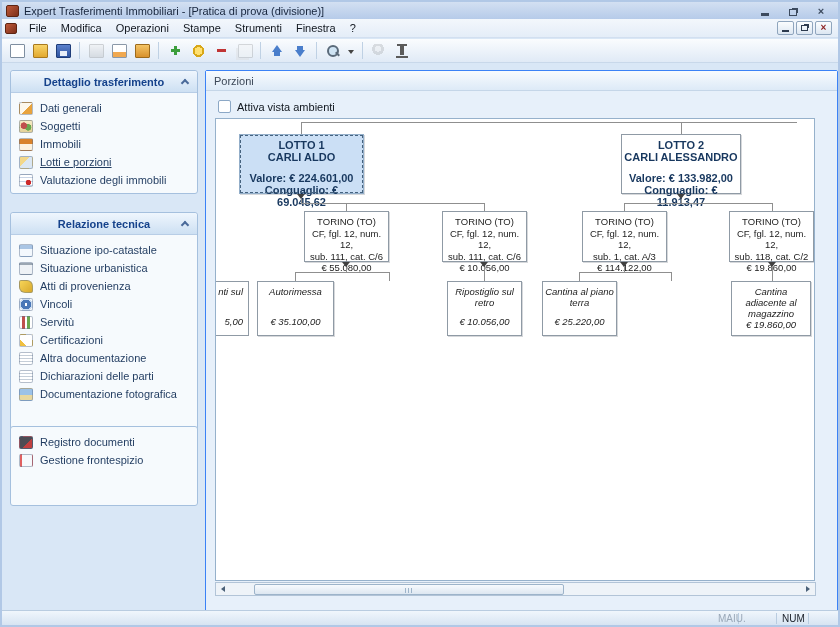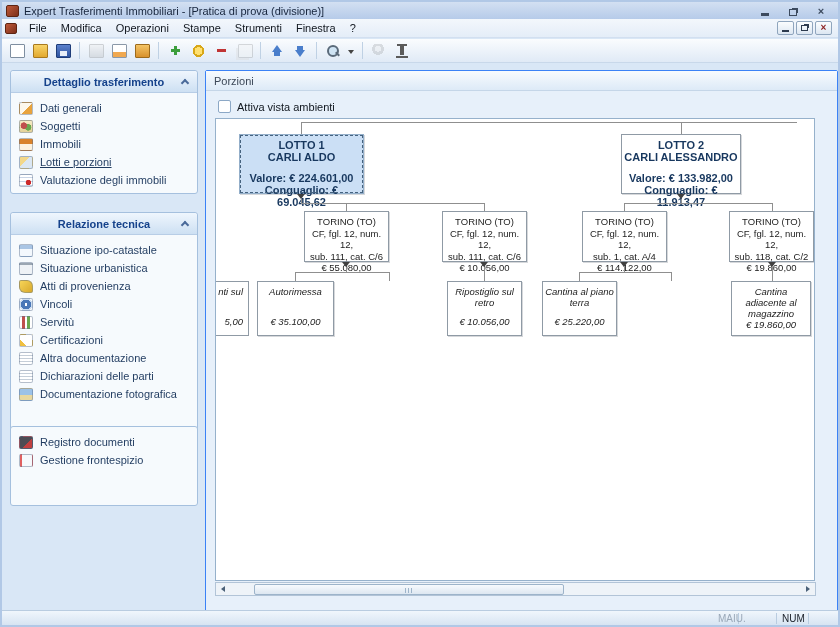--- a/index.html
+++ b/index.html
@@ -385,21 +385,21 @@
       </div>
       <div class="tbox unit" style="left:226px; top:92px; width:85px; height:51px;">
         <div>TORINO (TO)</div>
         <div>CF, fgl. 12, num. 12,</div>
         <div>sub. 111, cat. C/6</div>
         <div>€ 10.056,00</div>
       </div>
       <div class="tbox unit" style="left:366px; top:92px; width:85px; height:51px;">
         <div>TORINO (TO)</div>
         <div>CF, fgl. 12, num. 12,</div>
-        <div>sub. 1, cat. A/4</div>
+        <div>sub. 1, cat. A/3</div>
         <div>€ 114.122,00</div>
       </div>
       <div class="tbox unit" style="left:513px; top:92px; width:85px; height:51px;">
         <div>TORINO (TO)</div>
         <div>CF, fgl. 12, num. 12,</div>
         <div>sub. 118, cat. C/2</div>
         <div>€ 19.860,00</div>
       </div>
 
       <div class="arr" style="left:126px; top:143px;"></div>

